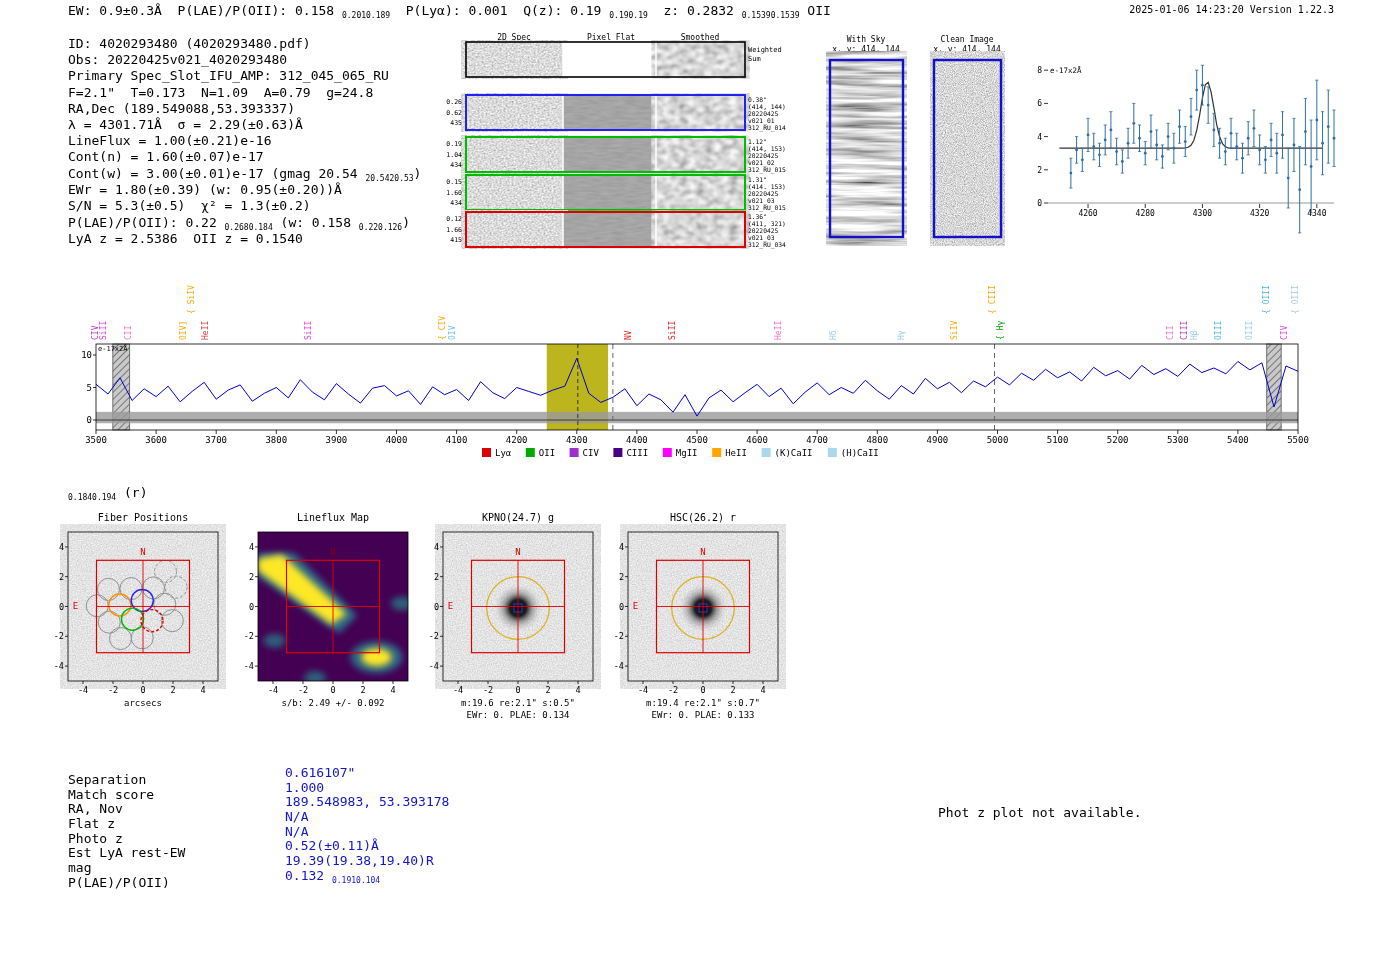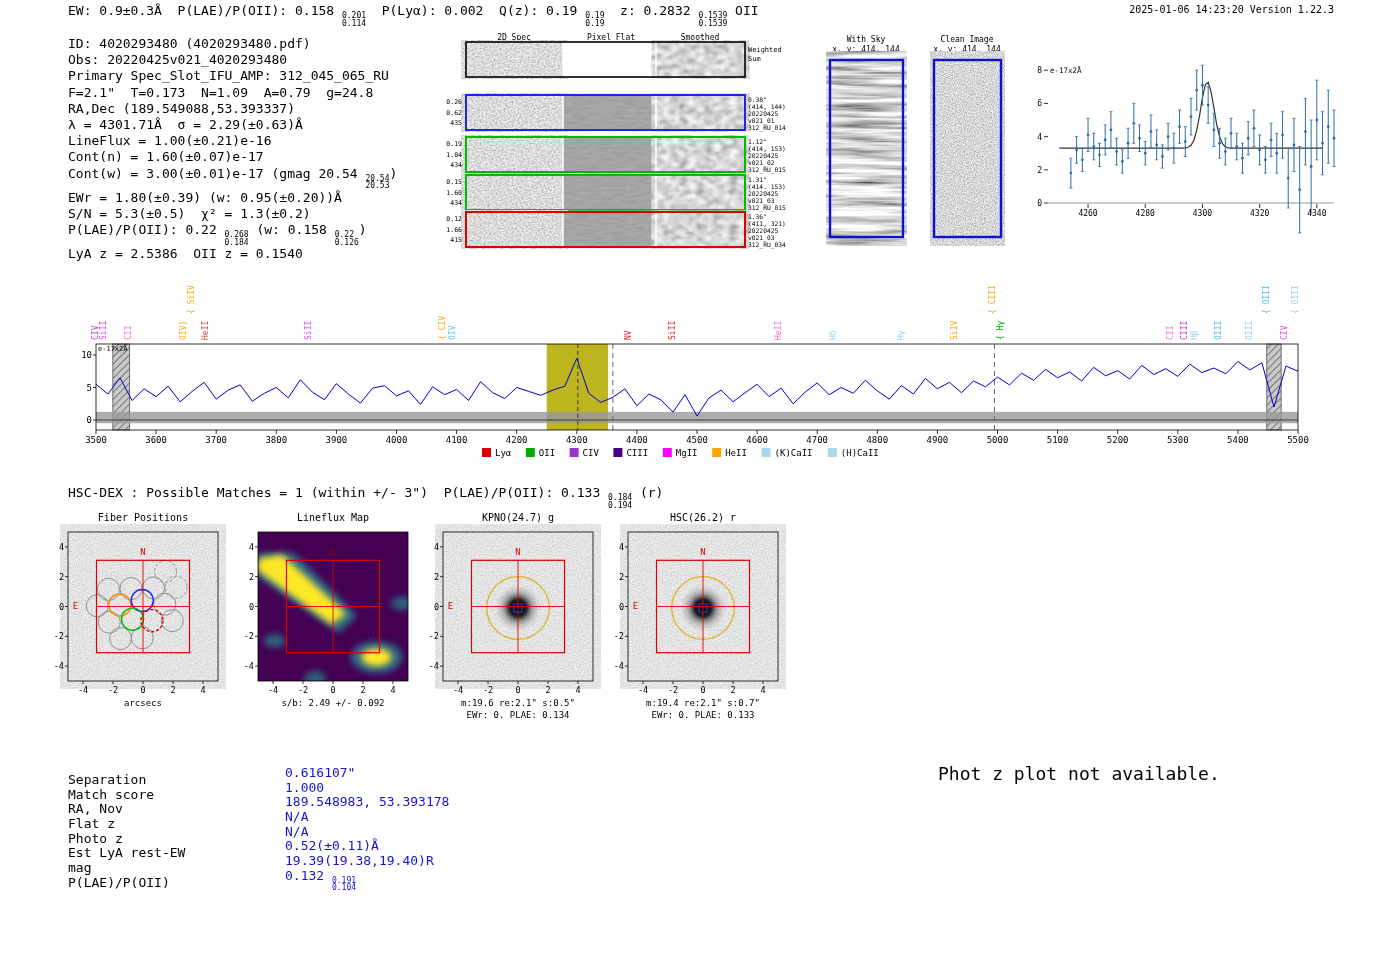--- a/index.html
+++ b/index.html
@@ -1,28 +1,28 @@
 <!DOCTYPE html>
 <html><head>
 <meta charset="utf-8">
 <style>
   html,body{margin:0;padding:0}
   body{width:1400px;height:953px;position:relative;background:#ffffff;color:#000;
        font-family:"DejaVu Sans Mono",monospace;overflow:hidden}
   .abs{position:absolute}
   .hdr-left{left:68px;top:3px;font-size:13px;white-space:pre}
   .hdr-right{right:66px;top:4px;font-size:10px}
-  .frac{display:inline-flex;flex-direction:column;font-size:8px;line-height:7.5px;
+  .frac{display:inline-flex;flex-direction:row;font-size:8px;line-height:7.5px;
         vertical-align:-3px;text-align:left}
   .info{left:68px;top:36px;font-size:13px;line-height:16.2px;white-space:pre}
   .hscdex{left:68px;top:485px;font-size:13px;white-space:pre}
   .mtable{left:68px;top:772px;font-size:13px}
   .mt-col{position:absolute;white-space:pre}
   .mt-line{height:14.7px}
-  .photz{left:938px;top:763px;font-size:18px}
+  .photz{left:938px;top:805px;font-size:13px}
   svg{position:absolute;overflow:visible}
   svg text{font-family:"DejaVu Sans Mono",monospace}
 </style>
 </head>
 <body>
 
 <svg width="0" height="0" aria-hidden="true">
   <defs>
     <filter id="fNoise" x="-5%" y="-5%" width="110%" height="110%">
       <feTurbulence type="fractalNoise" baseFrequency="0.5 0.6" numOctaves="2" seed="8"></feTurbulence>
@@ -58,21 +58,21 @@
     </pattern>
     <radialGradient id="gBlob">
       <stop offset="0%" stop-color="#0a0a0a"></stop>
       <stop offset="35%" stop-color="#1e1e1e"></stop>
       <stop offset="60%" stop-color="#6a6a6a" stop-opacity="0.55"></stop>
       <stop offset="100%" stop-color="#c8c8c8" stop-opacity="0"></stop>
     </radialGradient>
   </defs>
 </svg>
 
-<div class="abs hdr-left"><span>EW: 0.9±0.3Å  P(LAE)/P(OII): 0.158 </span><span class="frac"><span>0.201</span><span>0.114</span></span><span>  P(Lyα): 0.002  Q(z): 0.19 </span><span class="frac"><span>0.19</span><span>0.19</span></span><span>  z: 0.2832 </span><span class="frac"><span>0.1539</span><span>0.1539</span></span><span> OII</span></div>
+<div class="abs hdr-left"><span>EW: 0.9±0.3Å  P(LAE)/P(OII): 0.158 </span><span class="frac"><span>0.201</span><span>0.189</span></span><span>  P(Lyα): 0.001  Q(z): 0.19 </span><span class="frac"><span>0.19</span><span>0.19</span></span><span>  z: 0.2832 </span><span class="frac"><span>0.1539</span><span>0.1539</span></span><span> OII</span></div>
 <div class="abs hdr-right">2025-01-06 14:23:20  Version 1.22.3</div>
 <div class="abs info" id="infoBlock"><div><span>ID: 4020293480 (4020293480.pdf)</span></div><div><span>Obs: 20220425v021_4020293480</span></div><div><span>Primary Spec_Slot_IFU_AMP: 312_045_065_RU</span></div><div><span>F=2.1"  T=0.173  N=1.09  A=0.79  g=24.8</span></div><div><span>RA,Dec (189.549088,53.393337)</span></div><div><span>λ = 4301.71Å  σ = 2.29(±0.63)Å</span></div><div><span>LineFlux = 1.00(±0.21)e-16</span></div><div><span>Cont(n) = 1.60(±0.07)e-17</span></div><div><span>Cont(w) = 3.00(±0.01)e-17 (gmag 20.54 </span><span class="frac"><span>20.54</span><span>20.53</span></span><span>)</span></div><div><span>EWr = 1.80(±0.39) (w: 0.95(±0.20))Å</span></div><div><span>S/N = 5.3(±0.5)  χ² = 1.3(±0.2)</span></div><div><span>P(LAE)/P(OII): 0.22 </span><span class="frac"><span>0.268</span><span>0.184</span></span><span> (w: 0.158 </span><span class="frac"><span>0.22</span><span>0.126</span></span><span>)</span></div><div><span>LyA z = 2.5386  OII z = 0.1540</span></div></div>
 
 <svg id="svgSpec2d" style="left:438px;top:30px" width="360" height="225">
     <text x="76" y="10" font-size="8" fill="#000" text-anchor="middle">2D Spec</text>
     <text x="173" y="10" font-size="8" fill="#000" text-anchor="middle">Pixel Flat</text>
     <text x="262" y="10" font-size="8" fill="#000" text-anchor="middle">Smoothed</text>
     <rect x="28" y="12" width="97" height="35" filter="url(#fNoise)"></rect>
     <rect x="125" y="12" width="93" height="35" fill="#ffffff"></rect>
     <rect x="218" y="12" width="89" height="35" filter="url(#fNoiseBlur)"></rect>
@@ -461,21 +461,21 @@
     <rect x="582.8" y="186" width="9" height="9" fill="#ff00ff"></rect>
     <text x="595.8" y="194" font-size="9" fill="#000" text-anchor="start">MgII</text>
     <rect x="632.1999999999999" y="186" width="9" height="9" fill="#ffa500"></rect>
     <text x="645.1999999999999" y="194" font-size="9" fill="#000" text-anchor="start">HeII</text>
     <rect x="681.5999999999999" y="186" width="9" height="9" fill="#a8d8ea"></rect>
     <text x="694.5999999999999" y="194" font-size="9" fill="#000" text-anchor="start">(K)CaII</text>
     <rect x="747.8" y="186" width="9" height="9" fill="#a8d8ea"></rect>
     <text x="760.8" y="194" font-size="9" fill="#000" text-anchor="start">(H)CaII</text>
   </svg>
 
-<div class="abs hscdex"><span>HSC-DEX : Possible Matches = 1 (within +/- 3")  P(LAE)/P(OII): 0.133 </span><span class="frac"><span>0.184</span><span>0.194</span></span><span> (r)</span></div>
+<div class="abs hscdex"><span class="frac"><span>0.184</span><span>0.194</span></span><span> (r)</span></div>
 
 <svg id="svgFiber" style="left:45px;top:508px" width="190" height="222">
     <text x="98" y="13" font-size="10" fill="#000" text-anchor="middle">Fiber Positions</text>
     <rect x="23" y="24" width="150" height="149" filter="url(#fLight)"></rect>
     <circle cx="63.5" cy="81.36500000000001" r="11.026" fill="none" stroke="#909090" stroke-width="1"></circle>
     <circle cx="86" cy="80.62" r="11.026" fill="none" stroke="#909090" stroke-width="1"></circle>
     <circle cx="108.5" cy="79.875" r="11.026" fill="none" stroke="#909090" stroke-width="1"></circle>
     <circle cx="52.25" cy="97.75500000000001" r="11.026" fill="none" stroke="#909090" stroke-width="1"></circle>
     <circle cx="119.75" cy="96.265" r="11.026" fill="none" stroke="#909090" stroke-width="1"></circle>
     <circle cx="64.25" cy="114.145" r="11.026" fill="none" stroke="#909090" stroke-width="1"></circle>

